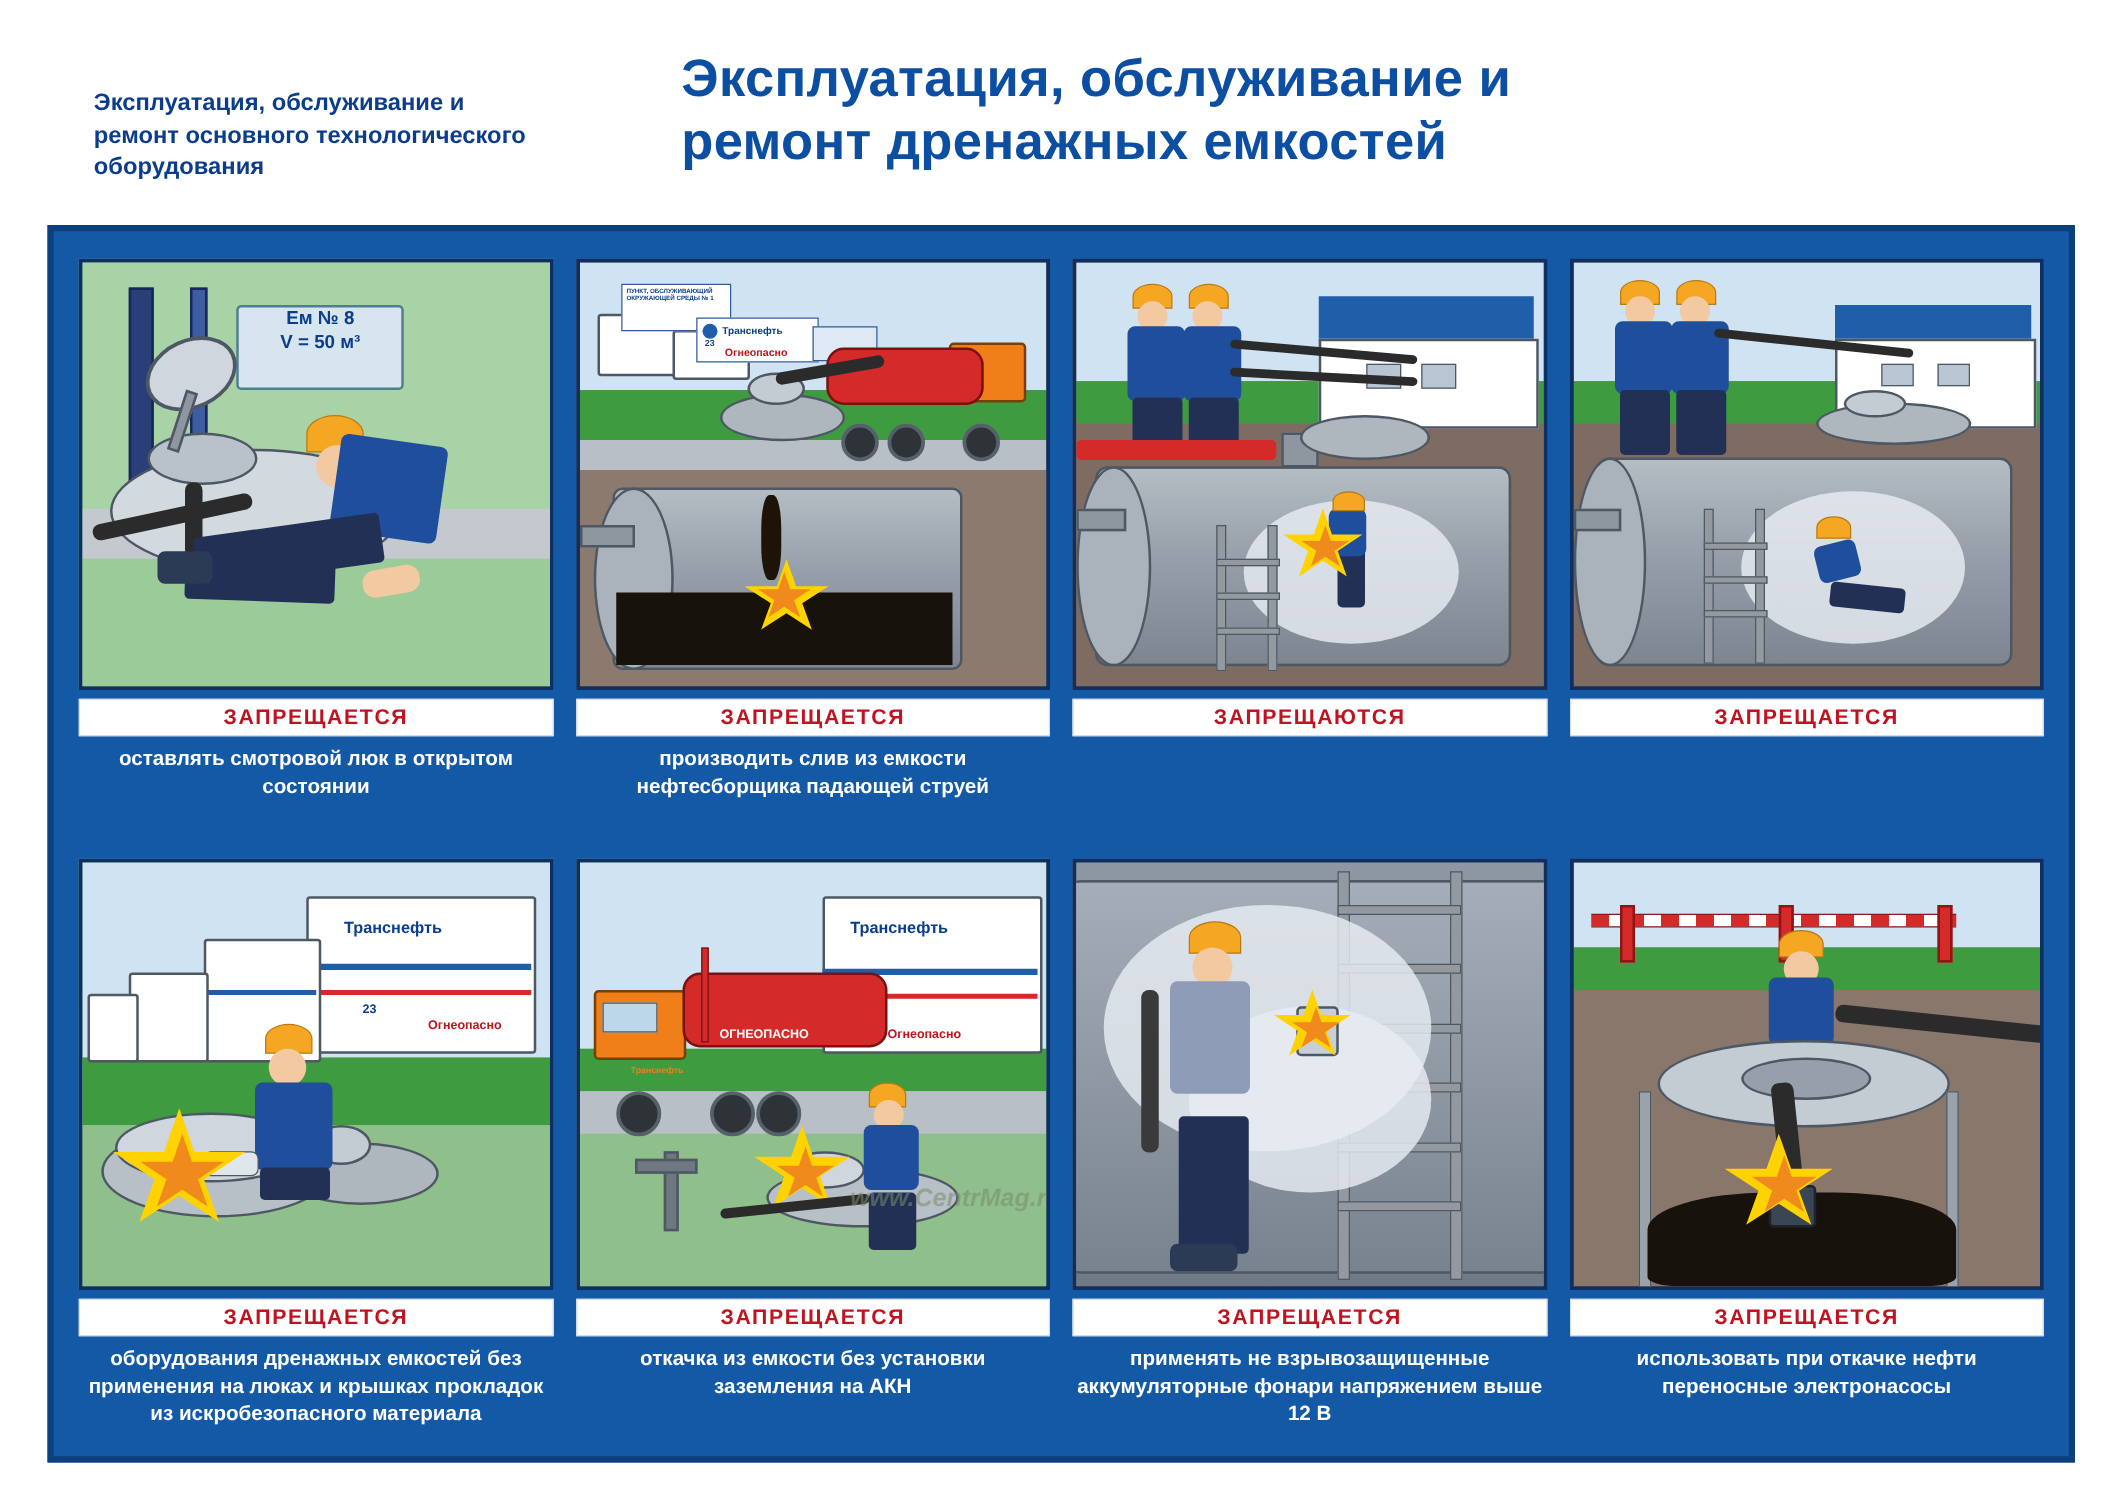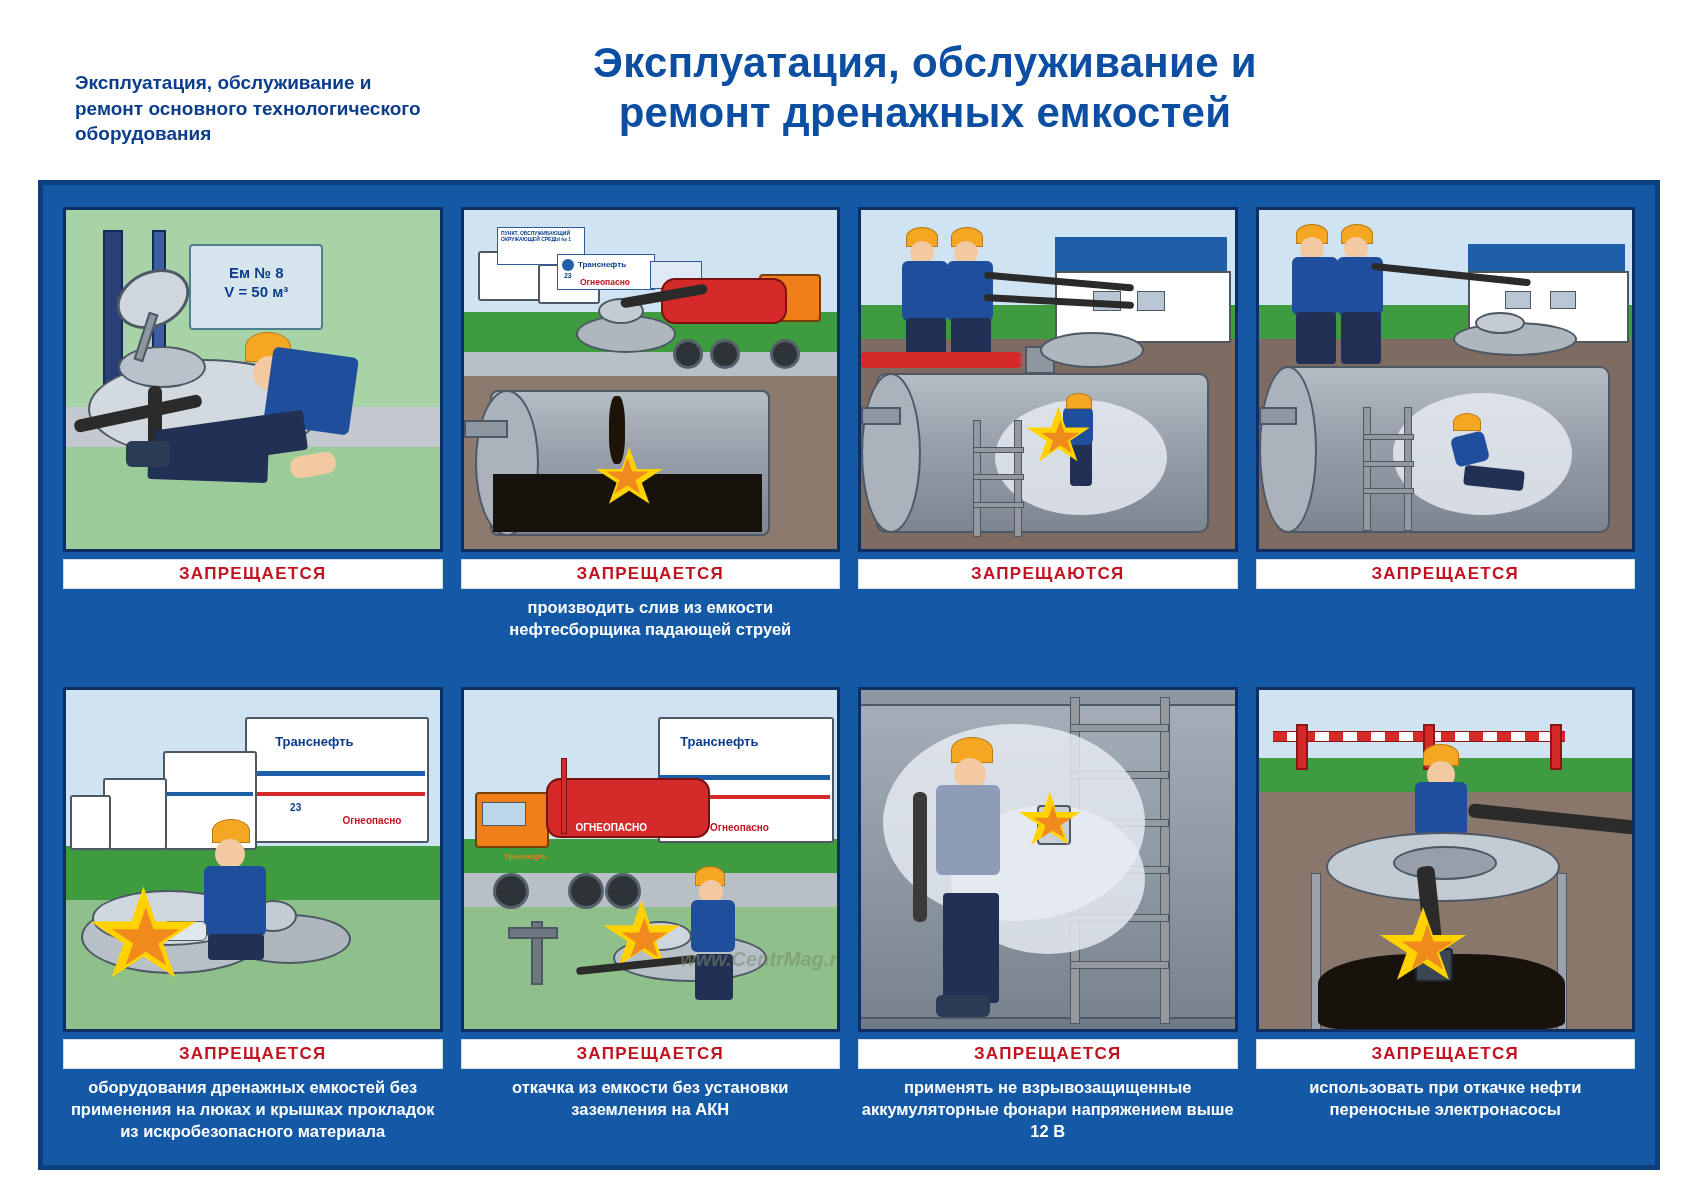--- a/index.html
+++ b/index.html
@@ -39,21 +39,20 @@
   .header-title {
     position: absolute;
     left: 545px;
     top: 38px;
     width: 760px;
     color: #0b4ea2;
     font-size: 42px;
     font-weight: bold;
     line-height: 1.18;
     letter-spacing: 0.3px;
-    text-align: center;
   }
 
   
   .board {
     position: absolute;
     left: 38px;
     top: 180px;
     width: 1622px;
     height: 990px;
     background: #1459a6;
@@ -183,21 +182,21 @@
   .plaque {
     position:absolute;
     background:#d7e6ee;
     border:2px solid #4f7f8f;
     border-radius:4px;
     color:#0b3d8c;
     font-weight:bold;
     font-size:15px;
     line-height:1.25;
     text-align:center;
-    padding-top:18px;
+    padding-top:0;
   }
   .tape {
     position:absolute;
     height:9px;
     background: repeating-linear-gradient(90deg,#d42a2a 0 14px,#ffffff 14px 28px);
     border-top:1px solid #8f1414;
     border-bottom:1px solid #8f1414;
   }
   .watermark {
     position:absolute;
@@ -262,20 +261,21 @@
 
           <div class="helmet" style="left:48%;top:36%;width:44px;height:28px;"></div>
           <div class="worker-head" style="left:50%;top:43%;width:34px;height:34px;"></div>
           <div class="body-blue" style="left:54%;top:42%;width:86px;height:78px;transform:rotate(8deg);"></div>
           <div class="legs-dark" style="left:24%;top:62%;width:150px;height:40px;transform:rotate(-8deg);"></div>
           <div class="legs-dark" style="left:22%;top:70%;width:120px;height:34px;transform:rotate(2deg);"></div>
           <div style="position:absolute;left:16%;top:68%;width:44px;height:26px;background:#2b3a55;border-radius:6px;"></div>
           <div style="position:absolute;left:60%;top:72%;width:46px;height:22px;background:#f2c9a0;border-radius:10px;transform:rotate(-10deg);"></div>
         </div>
         <div class="banner">ЗАПРЕЩАЕТСЯ</div>
+        <div class="caption">оставлять смотровой люк в открытом состоянии</div>
       </div>
 
       <div class="cell">
         <div class="illus" style="background:#8d7a6e;">
           <div class="sky" style="height:30%;background:#cfe3f2;"></div>
           <div class="grass" style="top:30%;height:12%;"></div>
           <div class="road" style="top:42%;height:7%;background:#b9bfc6;"></div>
           <div class="soil" style="height:51%;background:#8d7a6e;"></div>
 
           <div class="tank-farm" style="left:4%;top:12%;width:78px;height:46px;"></div>

